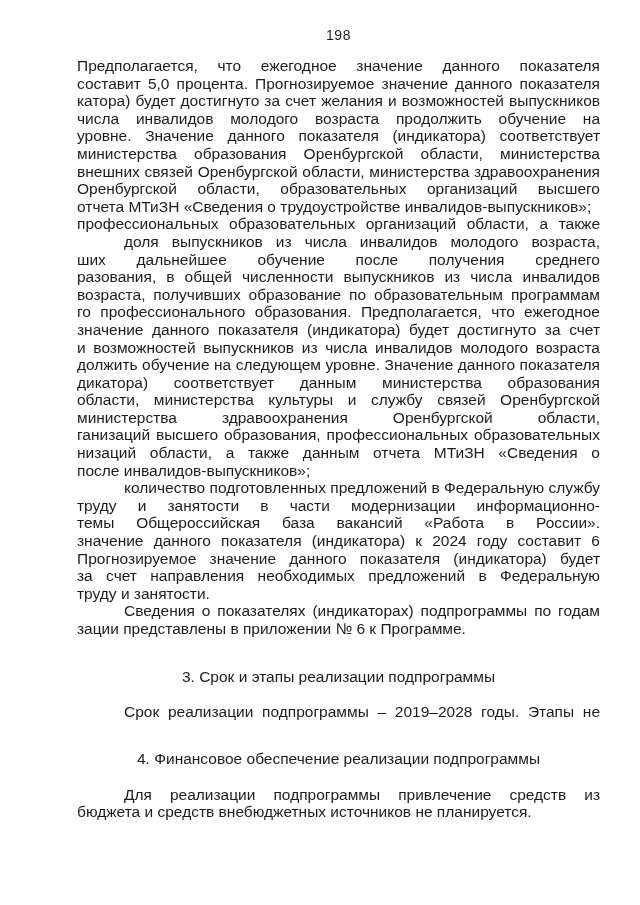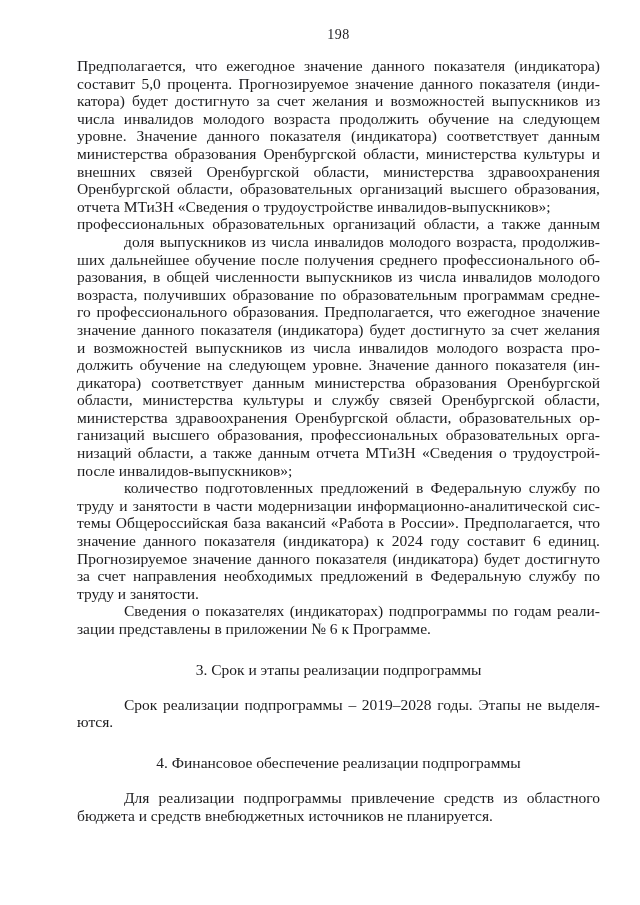--- a/index.html
+++ b/index.html
@@ -8,21 +8,21 @@
     width: 640px;
     height: 905px;
     background: #ffffff;
   }
   .page {
     position: relative;
     width: 640px;
     height: 905px;
     background: #ffffff;
     color: #1c1c1e;
-    font-family: Liberation Serif, serif;
+    font-family: Liberation Sans, sans-serif;
     overflow: hidden;
   }
   .page-number {
     position: absolute;
     top: 27px;
     left: 77px;
     width: 523px;
     text-align: center;
     font-size: 14px;
     line-height: 16px;
@@ -42,21 +42,21 @@
     text-align-last: justify;
     height: 17.6px;
     overflow: hidden;
   }
   .line.last { text-align-last: left; }
   .paragraph.indent .line.first { text-indent: 47px; }
   .heading {
     text-align: center;
     height: 17.6px;
     overflow: hidden;
-    margin-top: 23px;
+    margin-top: 30px;
     margin-bottom: 17.6px;
   }
 </style>
 </head>
 <body>
 
 <div class="page" style="background: rgb(255, 255, 255); color: rgb(28, 28, 30);">
   <div class="page-number">198</div>
   <div class="body-text" id="doc-body">
       <div class="paragraph">
@@ -96,21 +96,20 @@
         <div class="line">за счет направления необходимых предложений в Федеральную службу по</div>
         <div class="line last">труду и занятости.</div>
       </div>
       <div class="paragraph indent">
         <div class="line first">Сведения о показателях (индикаторах) подпрограммы по годам реали-</div>
         <div class="line last">зации представлены в приложении № 6 к Программе.</div>
       </div>
       <div class="heading">3. Срок и этапы реализации подпрограммы</div>
       <div class="paragraph indent">
         <div class="line first">Срок реализации подпрограммы – 2019–2028 годы. Этапы не выделя-</div>
-        <div class="line last">ются.</div>
       </div>
       <div class="heading">4. Финансовое обеспечение реализации подпрограммы</div>
       <div class="paragraph indent">
         <div class="line first">Для реализации подпрограммы привлечение средств из областного</div>
         <div class="line last">бюджета и средств внебюджетных источников не планируется.</div>
       </div>
     </div>
 </div>
 
 </body></html>

